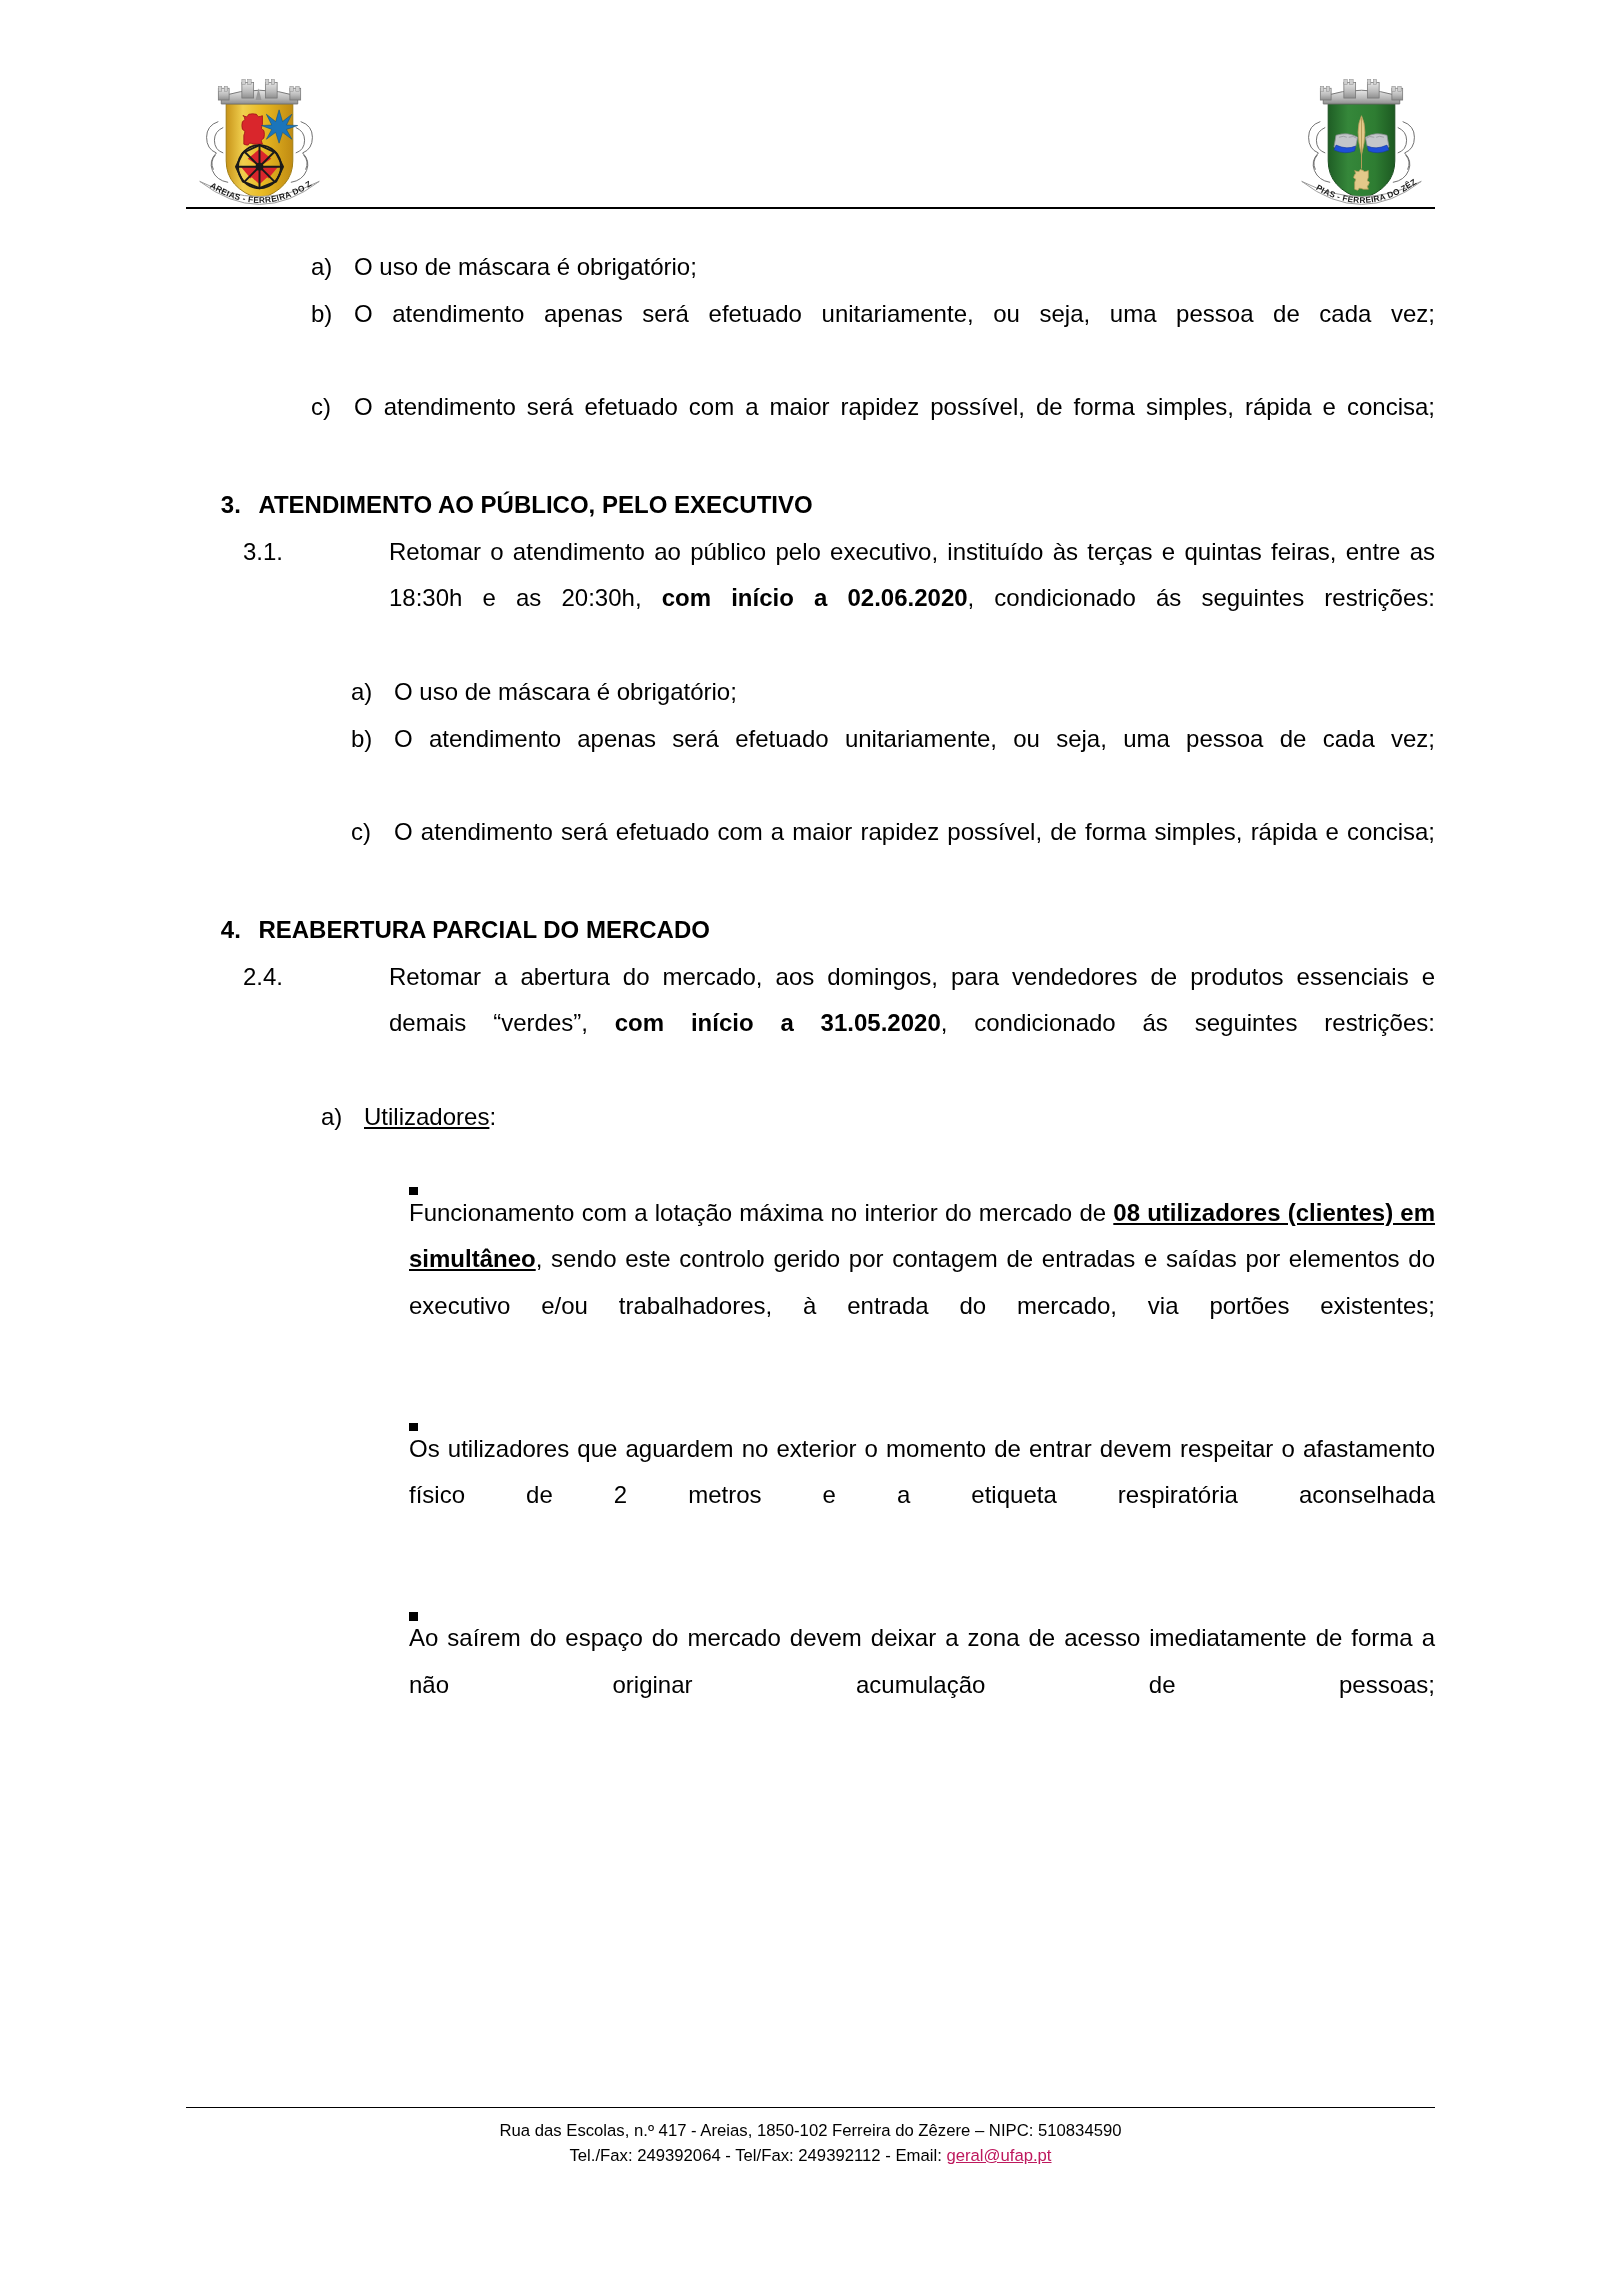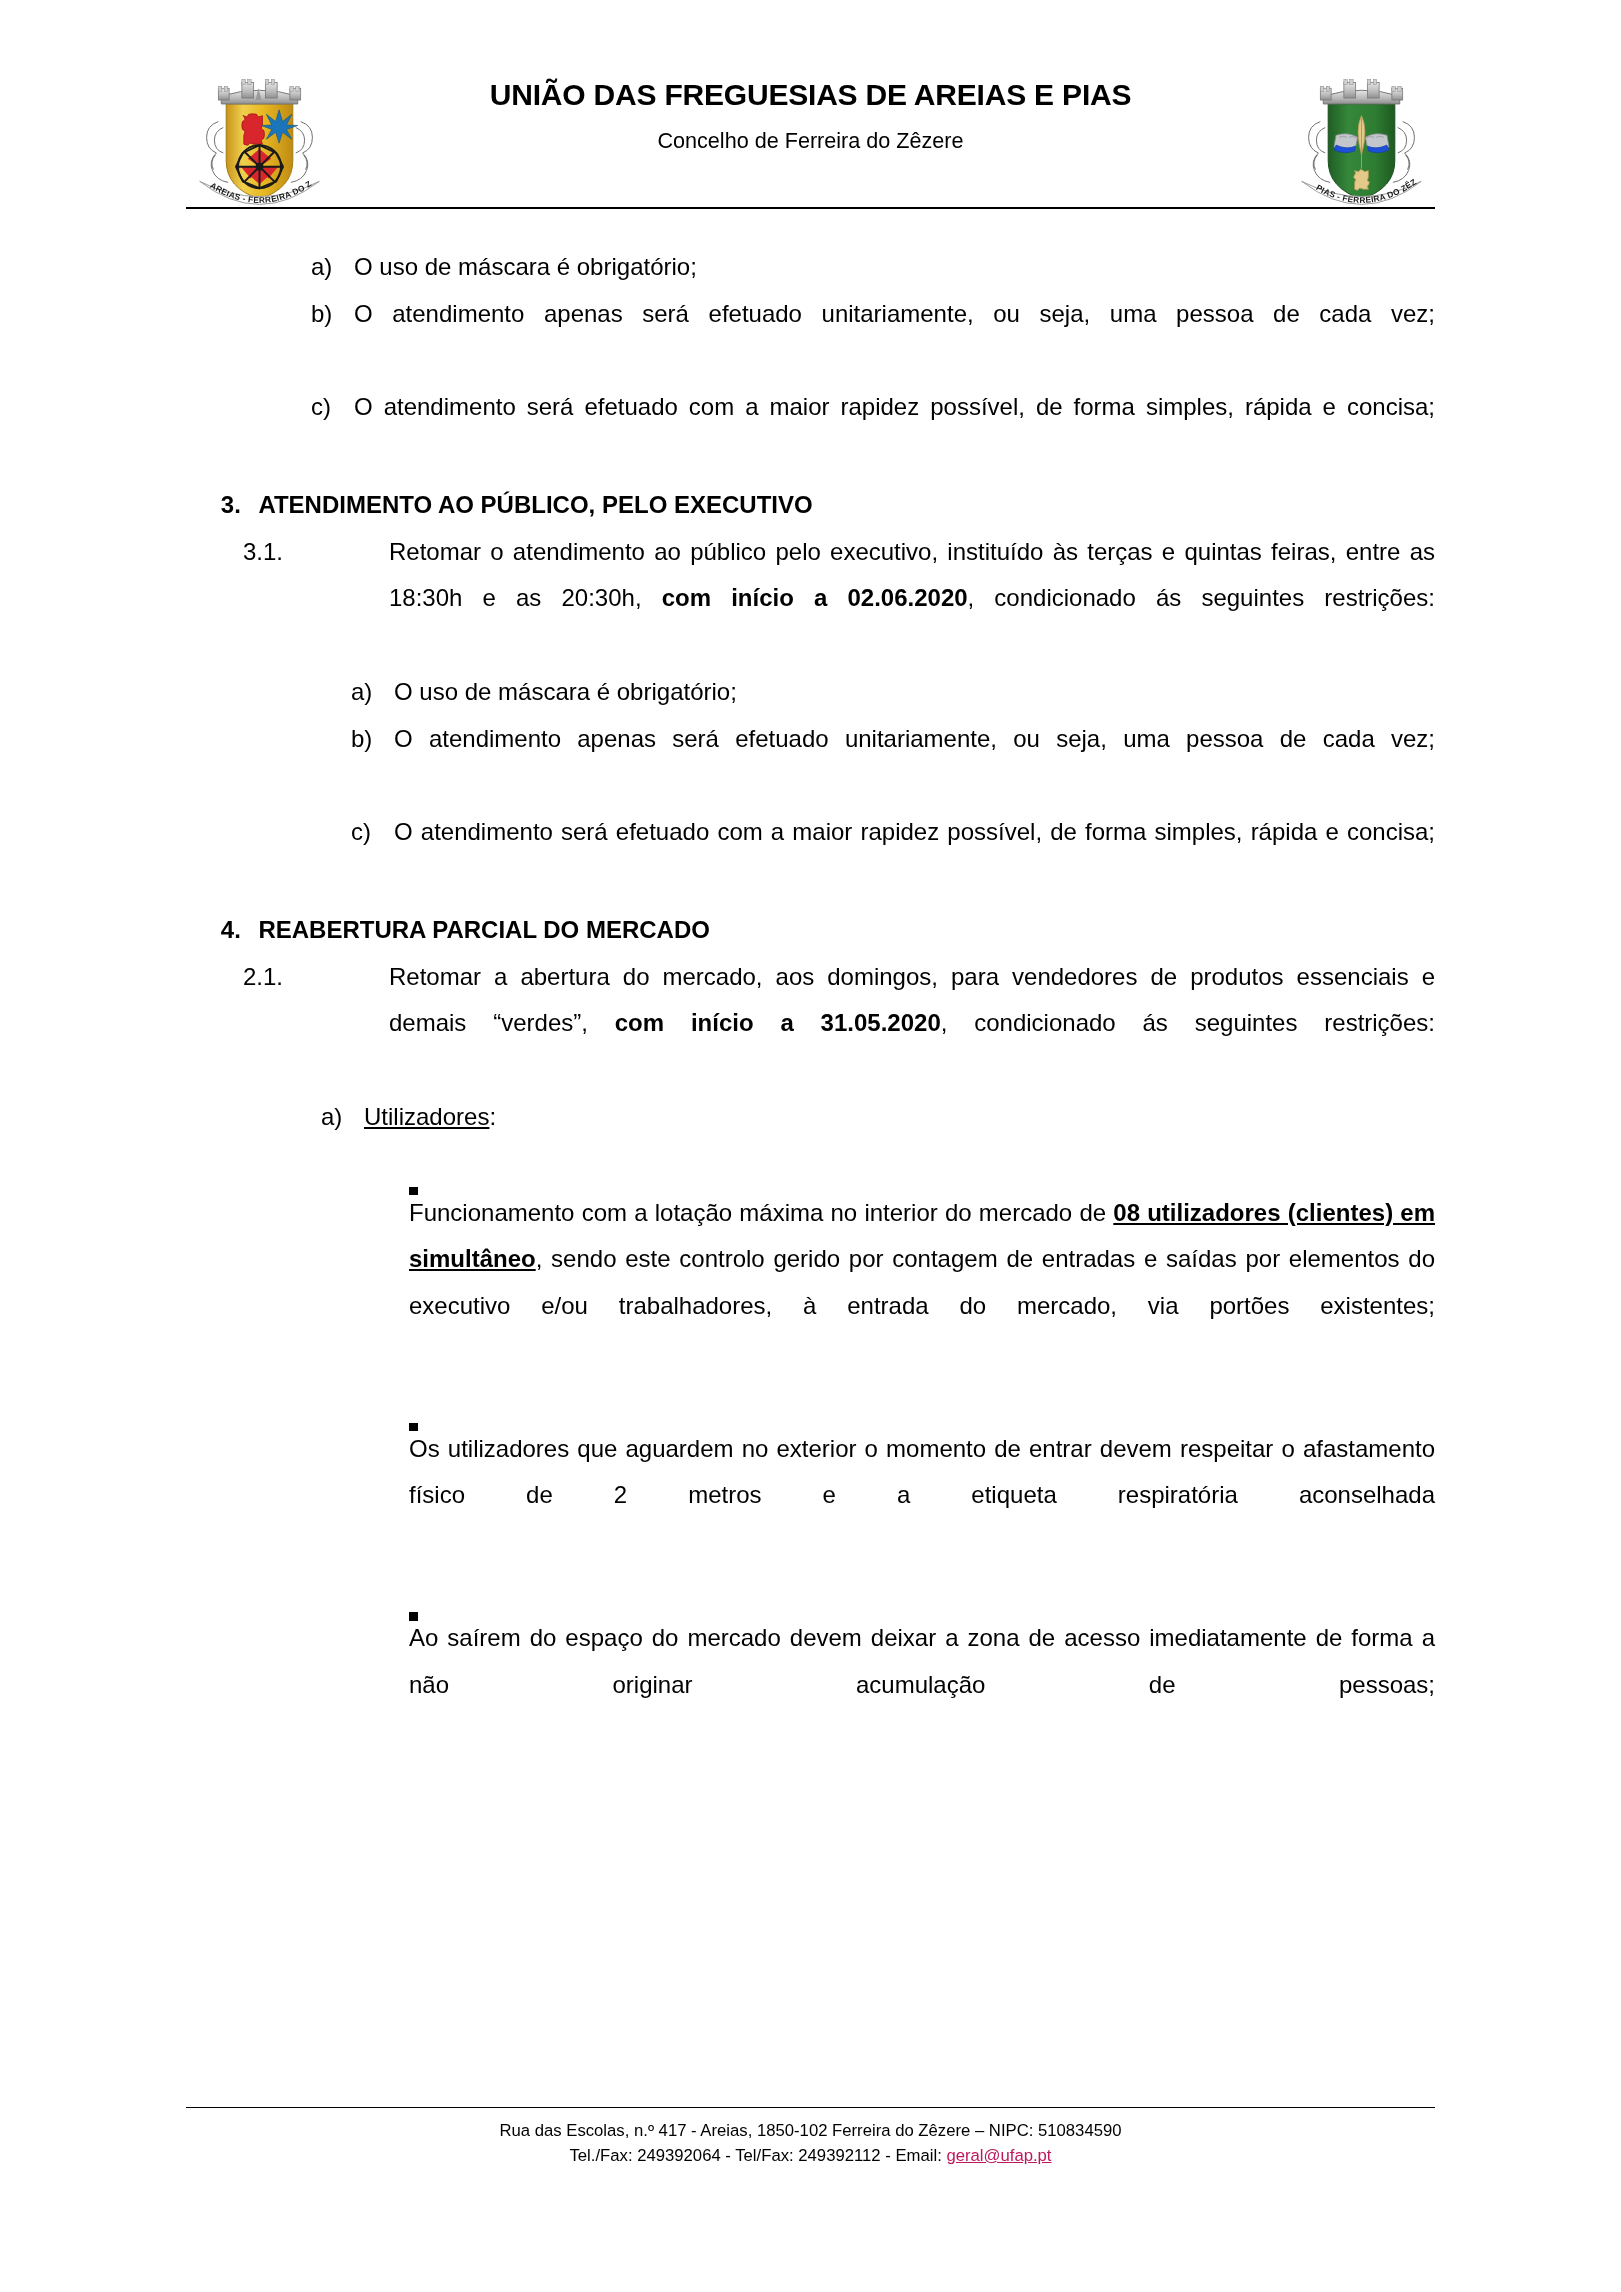--- a/index.html
+++ b/index.html
@@ -256,24 +256,20 @@
         <g>
           <path d="M14 139 Q75 186 136 139 Q75 170 14 139 Z" fill="#ffffff" stroke="#9a9a9a" stroke-width="1"></path>
           <path id="arcA" d="M20 142 Q75 180 130 142" fill="none"></path>
           <text font-size="8.5" font-weight="bold" fill="#1a1a1a" letter-spacing="0.3">
             <textPath href="#arcA" startOffset="4%">AREIAS - FERREIRA DO ZÊZERE</textPath>
           </text>
         </g>
       </svg>
     </div>
 
-    <div class="header-titles">
-      <div class="org-title">UNIÃO DAS FREGUESIAS DE AREIAS E PIAS</div>
-      <div class="org-subtitle">Concelho de Ferreira do Zêzere</div>
-    </div>
 
     <div class="crest">
       <svg viewBox="0 0 150 165" xmlns="http://www.w3.org/2000/svg">
         <defs>
           <linearGradient id="greeng" x1="0" y1="0" x2="1" y2="0">
             <stop offset="0%" stop-color="#1f5e25"></stop>
             <stop offset="30%" stop-color="#35873a"></stop>
             <stop offset="70%" stop-color="#2e7d32"></stop>
             <stop offset="100%" stop-color="#1d5a22"></stop>
           </linearGradient>
@@ -385,21 +381,21 @@
         <span class="txt j">O atendimento será efetuado com a maior rapidez possível, de forma simples, rápida e concisa;</span>
       </div>
     </div>
 
     <div class="sec-heading">
       <span class="num">4.</span>
       <span>REABERTURA PARCIAL DO MERCADO</span>
     </div>
 
     <div class="sub-item">
-      <span class="num">2.1.</span>
+      <span class="num">2.4.</span>
       <span class="txt j"><span>Retomar a abertura do mercado, aos domingos, para vendedores de produtos essenciais e demais “verdes”, </span><b>com início a 31.05.2020</b><span>, condicionado ás seguintes restrições:</span></span>
     </div>
 
     <div class="alpha-list" style="margin-left:135px;">
       <div class="alpha-item">
         <span class="marker">a)</span>
         <span class="txt"><span class="u">Utilizadores</span><span>:</span></span>
       </div>
     </div>
 

